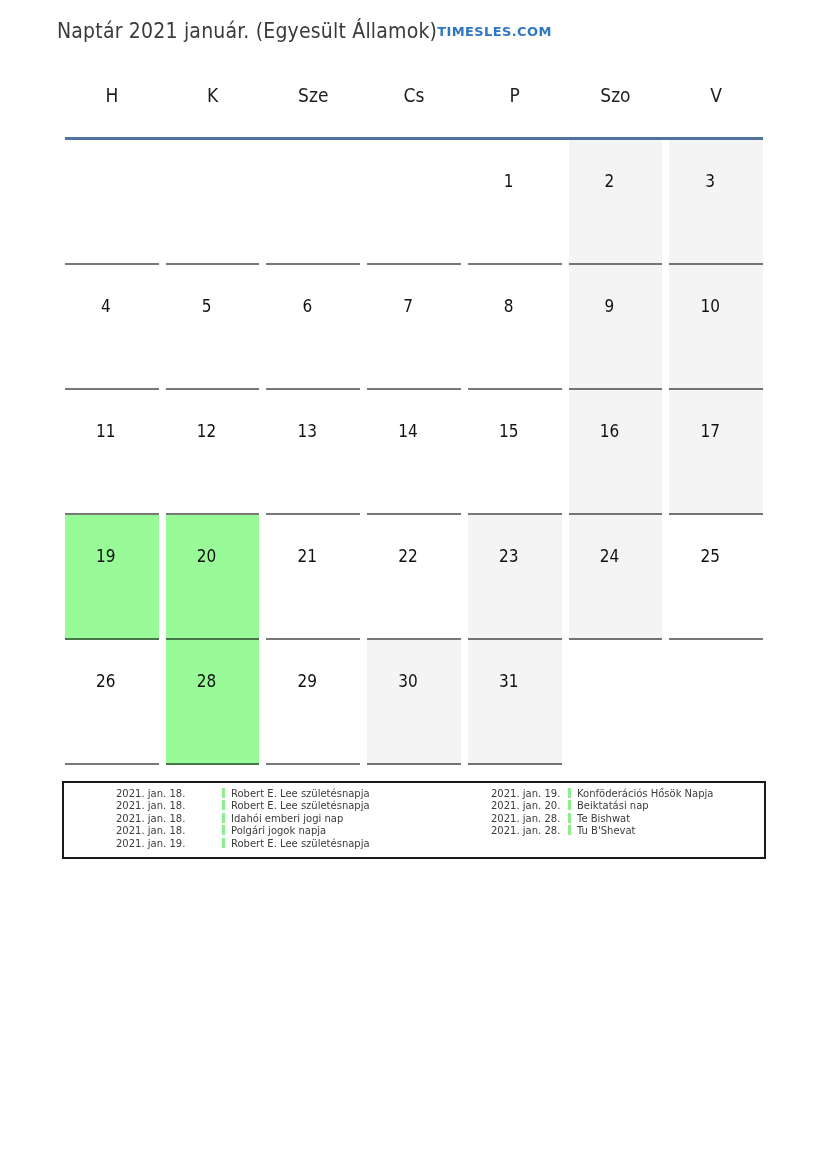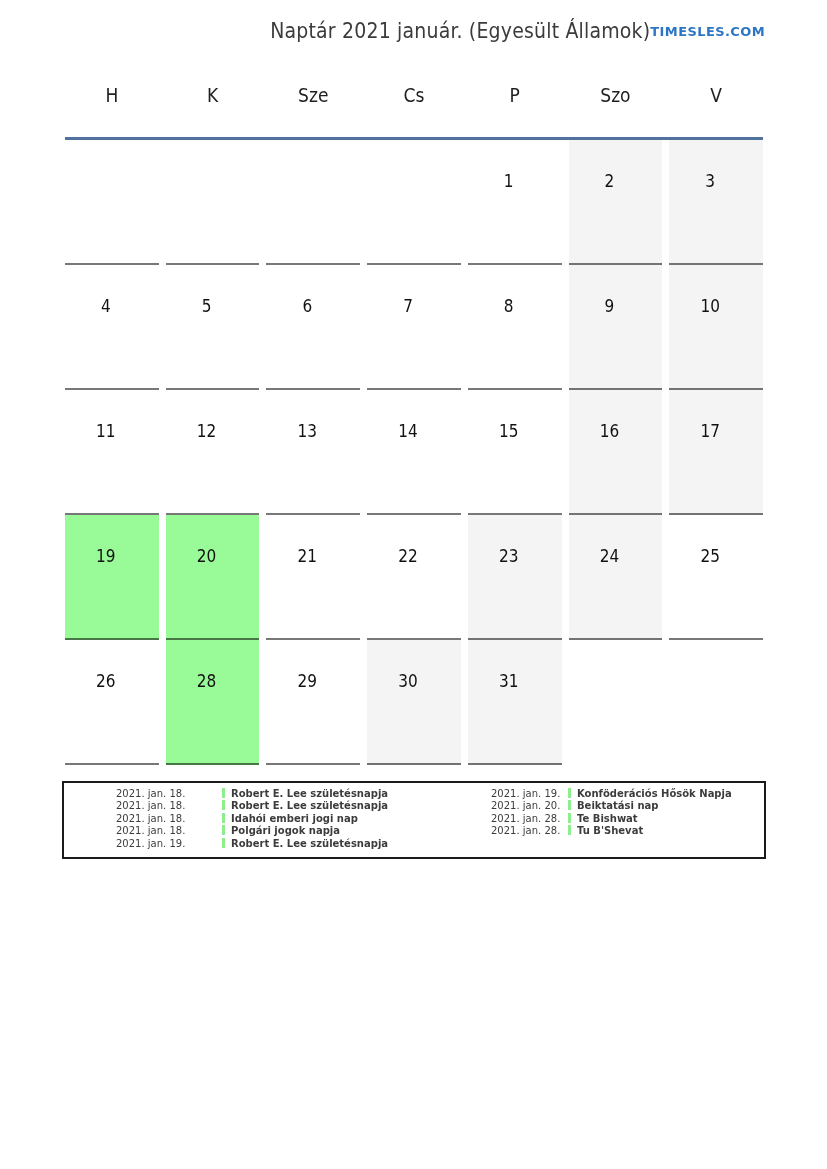--- a/index.html
+++ b/index.html
@@ -9,21 +9,21 @@
     width: 827px;
     height: 1169px;
     margin: 0 auto;
     background: #ffffff;
     font-family: "DejaVu Sans", sans-serif;
     overflow: hidden;
   }
   
   .topbar {
     display: flex;
-    justify-content: flex-end;
+    justify-content: flex-start;
     align-items: flex-start;
     padding: 19px 62px 0 57px;
   }
   .title {
     font-size: 21px;
     font-stretch: condensed;
     color: #3b3b3b;
     letter-spacing: 0.2px;
   }
   .brand {
@@ -76,21 +76,21 @@
     margin: 16px 61px 0 62px;
     border: 2px solid #1a1a1a;
     padding: 5px 0 7px 8px;
     display: grid;
     grid-template-columns: 150px 225px 121px 1fr;
     font-size: 10px;
     line-height: 12.4px;
     color: #3c3c3c;
   }
   .lg-date { white-space: nowrap; margin-left: 44px; }
-  .lg-event { white-space: nowrap; overflow: hidden; font-weight: bold; }
+  .lg-event { white-space: nowrap; overflow: hidden; }
   .bar {
     display: inline-block;
     width: 3px;
     height: 10px;
     margin-right: 6px;
     vertical-align: -1px;
     background: #8cee8c;
   }
 </style>
 </head>

